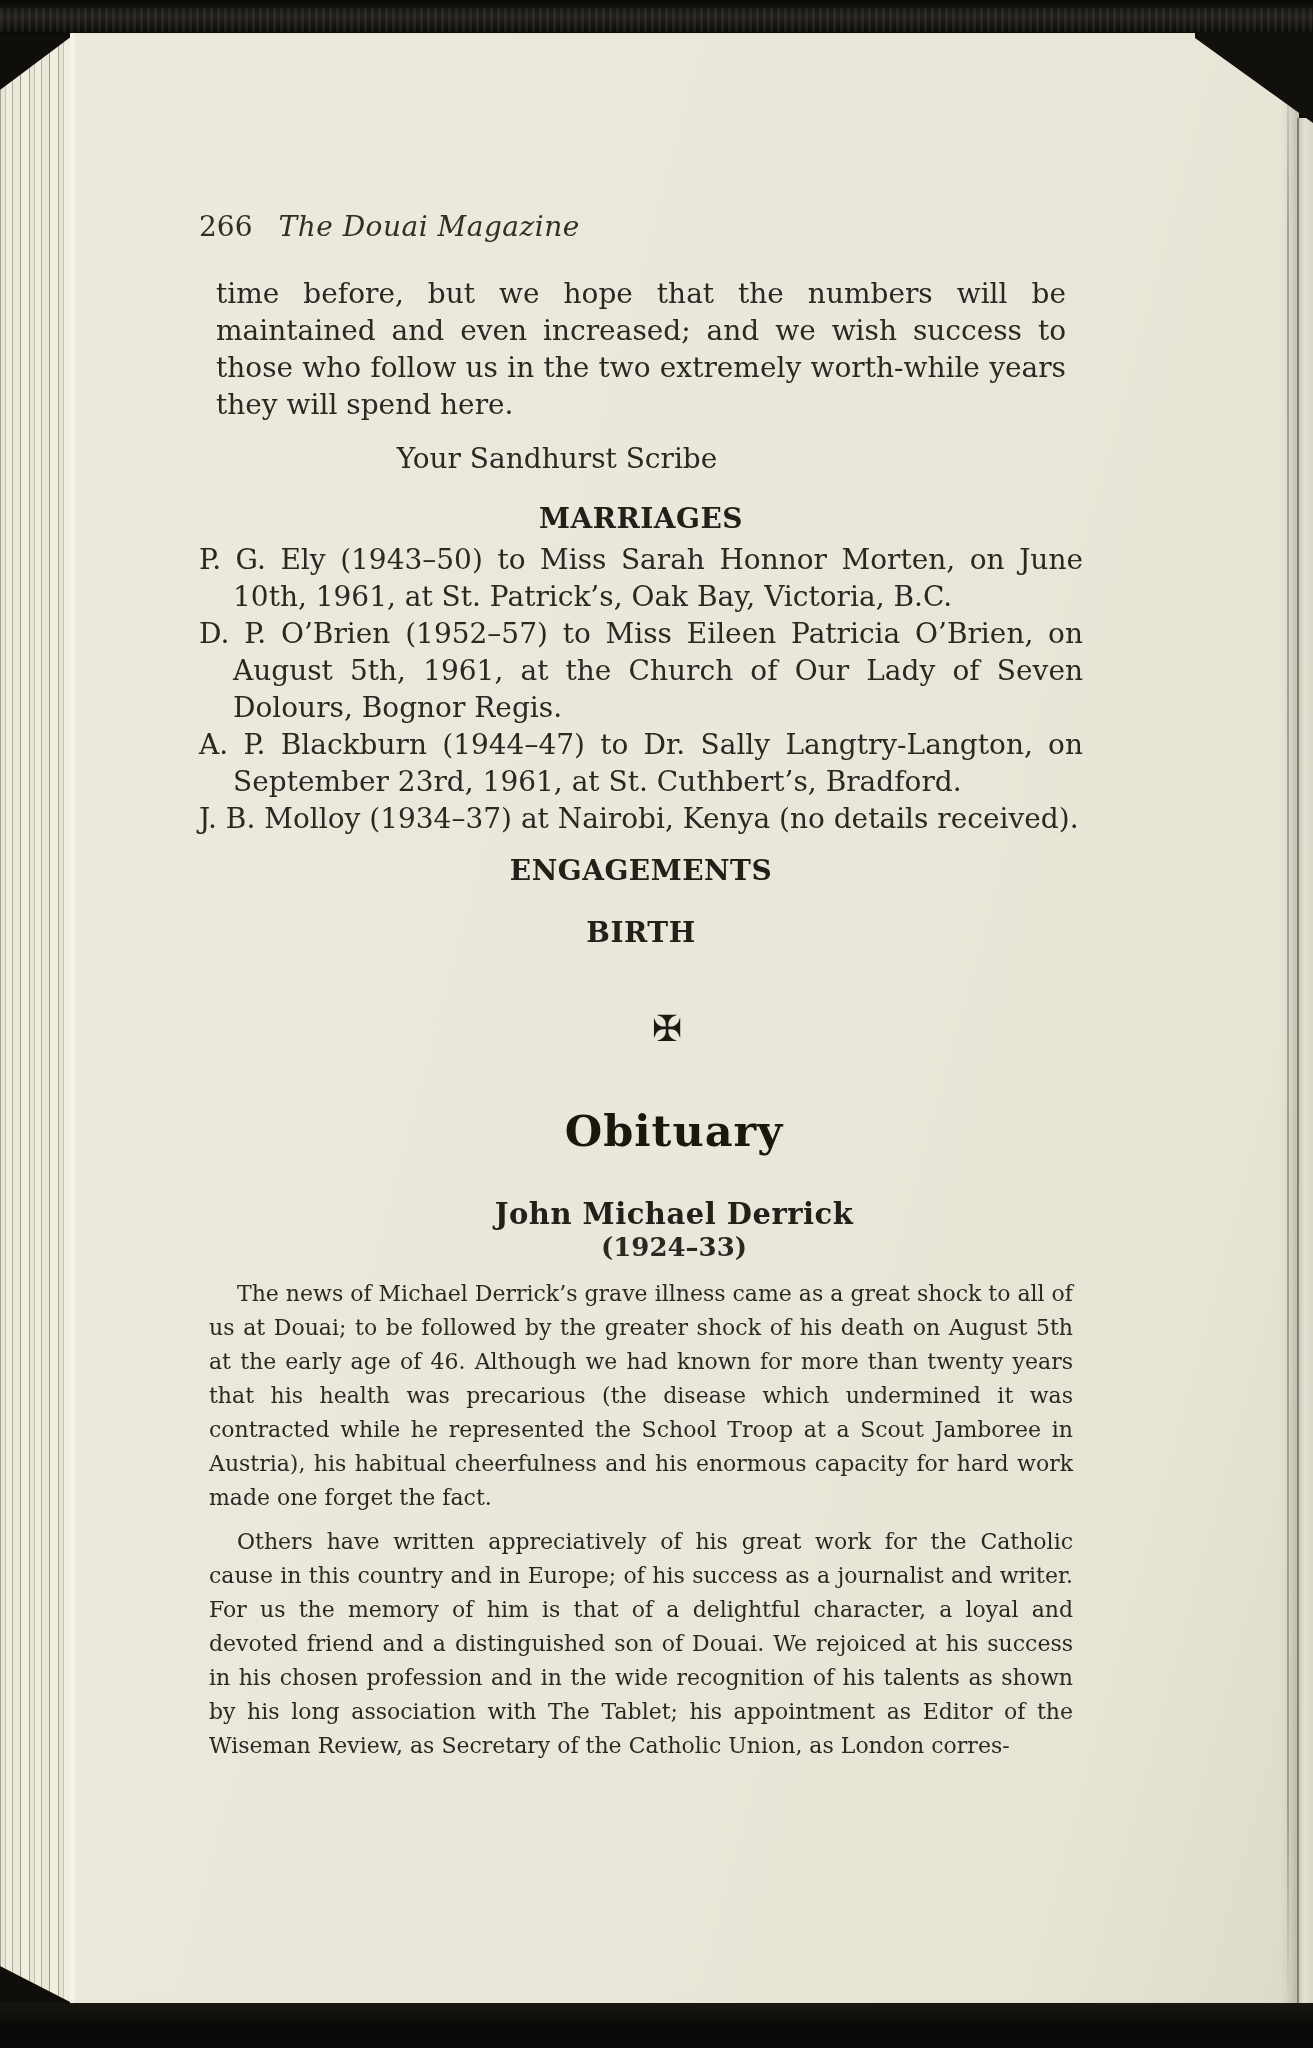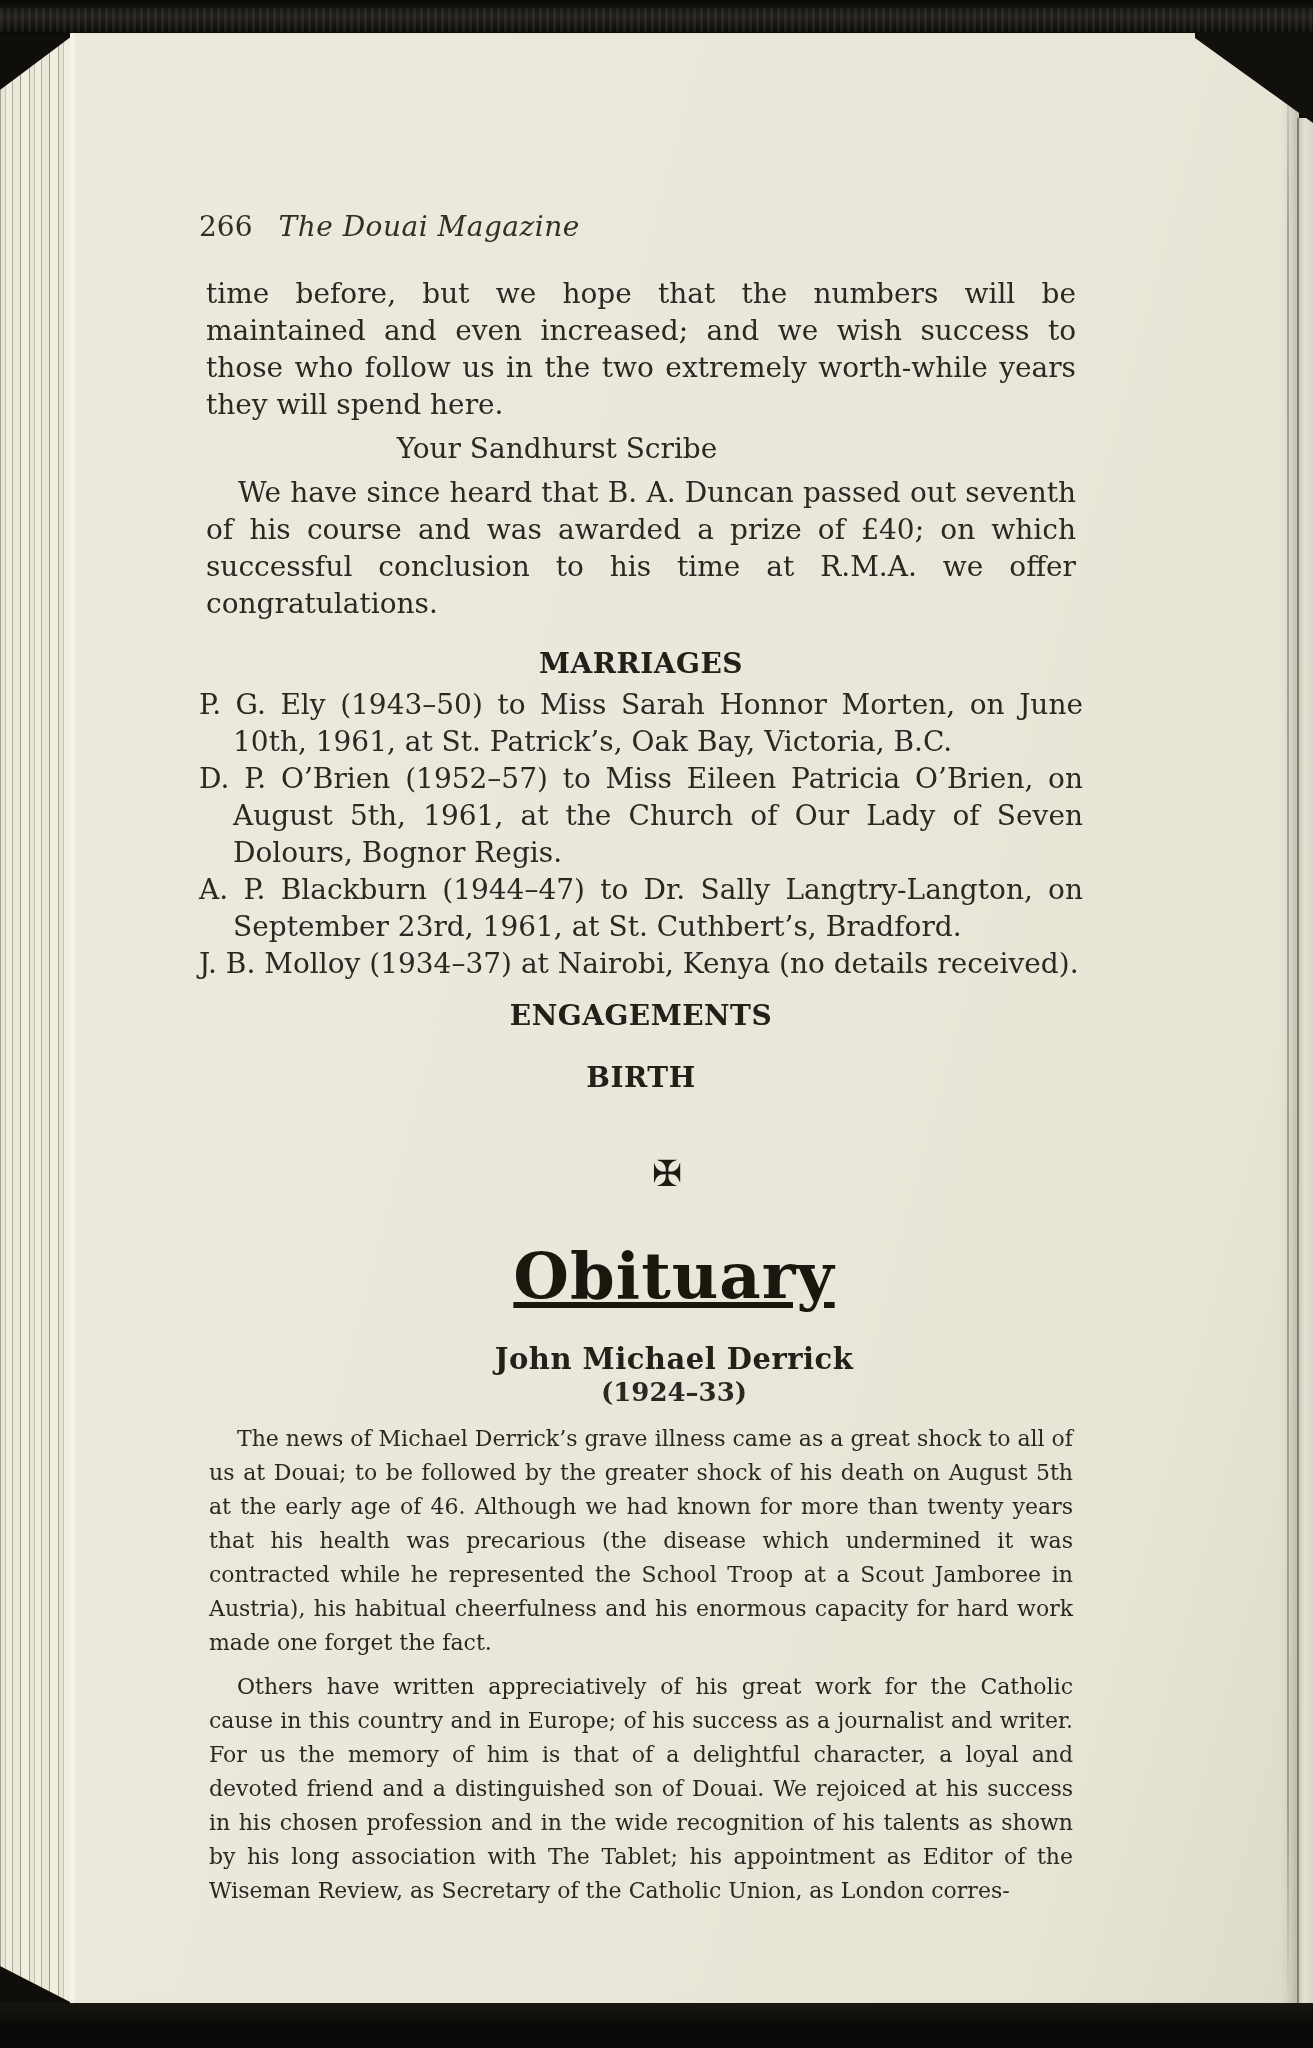--- a/index.html
+++ b/index.html
@@ -74,21 +74,21 @@
     position:absolute;left:0;top:4px;
     padding:172px 0 0 124px;
     width:884px;
     color:#2b2823;
   }
 
   .running-head{font-size:28px;line-height:36px;color:#312e28;}
   .running-head .pgnum{margin-right:26px;}
   .running-head .mag{font-style:italic;letter-spacing:0.5px;}
 
-  p.body{font-size:28px;line-height:37px;margin:7px;text-align:justify;}
+  p.body{font-size:28px;line-height:37px;margin:17px;text-align:justify;}
   p.body.first{margin-top:30px;}
   p.body.indent{text-indent:32px;}
 
   .signoff{font-size:28px;line-height:37px;text-align:center;padding-right:168px;}
 
   h2.sect{
     font-size:28px;line-height:40px;font-weight:bold;text-align:center;
     letter-spacing:0.5px;color:#23201a;margin:0;
   }
   h2.m-marr{margin-top:22px;}
@@ -101,22 +101,22 @@
     padding-left:34px;text-indent:-34px;
   }
 
   .ornament{
     margin-top:56px;font-size:36px;line-height:40px;text-align:center;
     padding-left:52px;color:#1d1a14;
   }
 
   .obit-head{padding-left:66px;text-align:center;}
   h1.obit-title{
-    font-size:64px;line-height:68px;font-weight:bold;margin:48px 0 0 0;
-    color:#1a170f;letter-spacing:1px;text-decoration:underline;
+    font-size:43px;line-height:68px;font-weight:bold;margin:48px 0 0 0;
+    color:#1a170f;letter-spacing:1px;
   }
   .obit-name{font-size:29px;line-height:34px;font-weight:bold;margin-top:32px;letter-spacing:0.5px;color:#23201a;}
   .obit-years{font-size:26px;line-height:32px;color:#2b2823;font-weight:bold;}
 
   p.obit{font-size:22px;line-height:34px;margin:10px;text-align:justify;text-indent:28px;}
   p.obit.p1{margin-top:14px;}
   .ital{}
 </style>
 </head>
 <body>
@@ -127,21 +127,20 @@
   <div class="corner-wedge"></div>
   <div class="right-sliver"></div>
 
   <div class="page">
     <div class="text-col">
 
       <div class="running-head"><span class="pgnum">266</span><span class="mag">The Douai Magazine</span></div>
 
       <p class="body first">time before, but we hope that the numbers will be maintained and even increased; and we wish success to those who follow us in the two extremely worth-while years they will spend here.</p>
       <div class="signoff">Your Sandhurst Scribe</div>
-      <p class="body indent">We have since heard that B. A. Duncan passed out seventh of his course and was awarded a prize of £40; on which successful conclusion to his time at R.M.A. we offer congratulations.</p>
 
       <h2 class="sect m-marr">MARRIAGES</h2>
       <div class="entries">
         <p class="entry">P. G. Ely (1943–50) to Miss Sarah Honnor Morten, on June 10th, 1961, at St. Patrick’s, Oak Bay, Victoria, B.C.</p>
         <p class="entry">D. P. O’Brien (1952–57) to Miss Eileen Patricia O’Brien, on August 5th, 1961, at the Church of Our Lady of Seven Dolours, Bognor Regis.</p>
         <p class="entry">A. P. Blackburn (1944–47) to Dr. Sally Langtry-Langton, on September 23rd, 1961, at St. Cuthbert’s, Bradford.</p>
         <p class="entry">J. B. Molloy (1934–37) at Nairobi, Kenya (no details received).</p>
       </div>
 
       <h2 class="sect m-eng">ENGAGEMENTS</h2>

